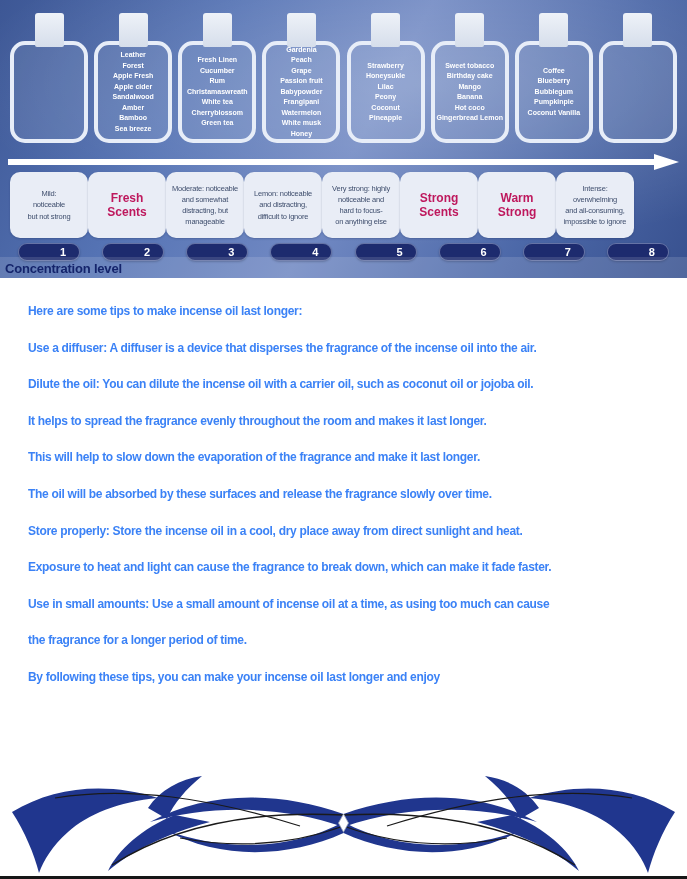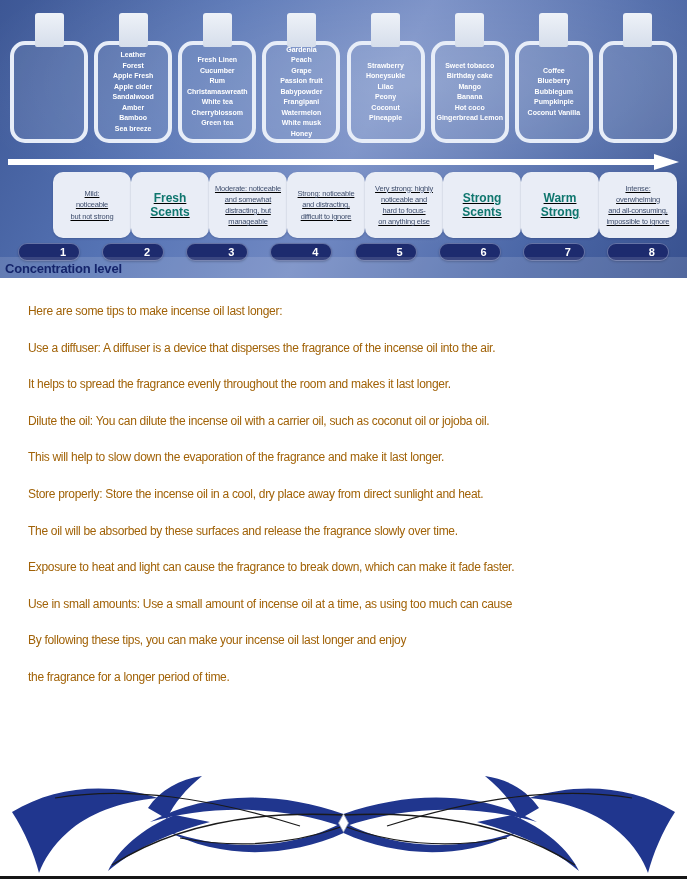--- a/index.html
+++ b/index.html
@@ -17,41 +17,41 @@
   .cap{width:29px;height:34px;background:linear-gradient(#eef2f8,#d6deeb);
        border-radius:3px 3px 2px 2px;margin-bottom:-6px;position:relative;z-index:2;}
   .bottle-body{width:78px;height:102px;box-sizing:border-box;border:4px solid #e7edf8;
        border-radius:15px;background:rgba(228,237,250,0.10);
        display:flex;align-items:center;justify-content:center;}
   .scents{font-size:7px;font-weight:bold;line-height:1.5;color:#ffffff;text-align:center;
        white-space:pre;letter-spacing:0;}
 
   .axis-arrow{position:absolute;top:154px;left:8px;}
 
-  .boxes-row{position:absolute;top:172px;left:10px;width:667px;display:flex;justify-content:flex-end;text-decoration:underline;}
+  .boxes-row{position:absolute;top:172px;left:10px;width:667px;display:flex;justify-content:flex-start;}
   .level-box{width:78px;height:66px;background:#e9edf6;border-radius:10px;box-sizing:border-box;
        display:flex;align-items:center;justify-content:center;text-align:center;padding:3px;
        box-shadow:0 1px 2px rgba(20,35,80,0.25);}
   .level-box .txt{font-size:7.5px;line-height:1.5;color:#3f4e6d;white-space:pre-line;letter-spacing:-0.2px;}
-  .level-box.big .txt{font-size:12px;font-weight:bold;line-height:1.2;color:#0f766e;letter-spacing:0;}
+  .level-box.big .txt{font-size:12px;font-weight:bold;line-height:1.2;color:#be185d;letter-spacing:0;}
 
   .pills-row{position:absolute;top:243px;left:10px;width:667px;display:flex;justify-content:space-between;}
   .pill-slot{width:78px;display:flex;justify-content:center;}
   .pill{width:62px;height:18px;background:#1d2b6e;border:1px solid rgba(190,205,235,0.45);
        border-radius:10px;box-sizing:border-box;display:flex;align-items:center;
        justify-content:flex-end;padding-right:13px;box-shadow:0 1px 2px rgba(10,20,50,0.3);}
   .pill span{font-size:11px;font-weight:bold;color:#ffffff;}
 
   .strip{position:absolute;bottom:0;left:0;width:687px;height:21px;background:rgba(255,255,255,0.13);}
   .axis-label{position:absolute;left:5px;bottom:2px;font-size:13px;font-weight:bold;
        color:#14246b;letter-spacing:-0.2px;}
 
   
   .tips{position:absolute;top:293px;left:28px;width:645px;}
-  .tips p{margin:0;font-size:12px;font-weight:normal;line-height:36.6px;color:#a16207;
+  .tips p{margin:0;font-size:12px;font-weight:bold;line-height:36.6px;color:#3b82f6;
        letter-spacing:-0.3px;white-space:nowrap;}
 
   
   .flourish{position:absolute;top:770px;left:0;}
   .footer-line{position:absolute;left:0;bottom:0;width:687px;height:3px;background:#161616;}
 </style>
 </head>
 <body>
 
 <div class="page">
@@ -158,21 +158,21 @@
       <div class="level-box big">
         <div class="txt">Fresh Scents</div>
       </div>
       <div class="level-box">
         <div class="txt">Moderate: noticeable
 and somewhat
 distracting, but
 manageable</div>
       </div>
       <div class="level-box">
-        <div class="txt">Strong: noticeable
+        <div class="txt">Lemon: noticeable
 and distracting,
 difficult to ignore</div>
       </div>
       <div class="level-box">
         <div class="txt">Very strong: highly
 noticeable and
 hard to focus-
 on anything else</div>
       </div>
       <div class="level-box big">
@@ -232,29 +232,29 @@
         </div>
     </div>
 
     <div class="strip"></div>
     <div class="axis-label">Concentration level</div>
   </div>
 
   <div class="tips">
     <p>Here are some tips to make incense oil last longer:</p>
     <p>Use a diffuser: A diffuser is a device that disperses the fragrance of the incense oil into the air.</p>
+    <p>Dilute the oil: You can dilute the incense oil with a carrier oil, such as coconut oil or jojoba oil.</p>
     <p>It helps to spread the fragrance evenly throughout the room and makes it last longer.</p>
-    <p>Dilute the oil: You can dilute the incense oil with a carrier oil, such as coconut oil or jojoba oil.</p>
     <p>This will help to slow down the evaporation of the fragrance and make it last longer.</p>
+    <p>The oil will be absorbed by these surfaces and release the fragrance slowly over time.</p>
     <p>Store properly: Store the incense oil in a cool, dry place away from direct sunlight and heat.</p>
-    <p>The oil will be absorbed by these surfaces and release the fragrance slowly over time.</p>
     <p>Exposure to heat and light can cause the fragrance to break down, which can make it fade faster.</p>
     <p>Use in small amounts: Use a small amount of incense oil at a time, as using too much can cause</p>
+    <p>the fragrance for a longer period of time.</p>
     <p>By following these tips, you can make your incense oil last longer and enjoy</p>
-    <p>the fragrance for a longer period of time.</p>
   </div>
 
   <svg class="flourish" width="687" height="106" viewBox="0 0 687 106">
     <defs>
       <g id="fl-half">
 
         <path d="M343.5 44 C 275 20, 205 22, 150 52 C 205 36, 278 34, 343.5 57 Z" fill="#20368e"></path>
 
         <path d="M343.5 63 C 288 88, 220 90, 165 60 C 225 82, 292 80, 343.5 52 Z" fill="#20368e"></path>
 

